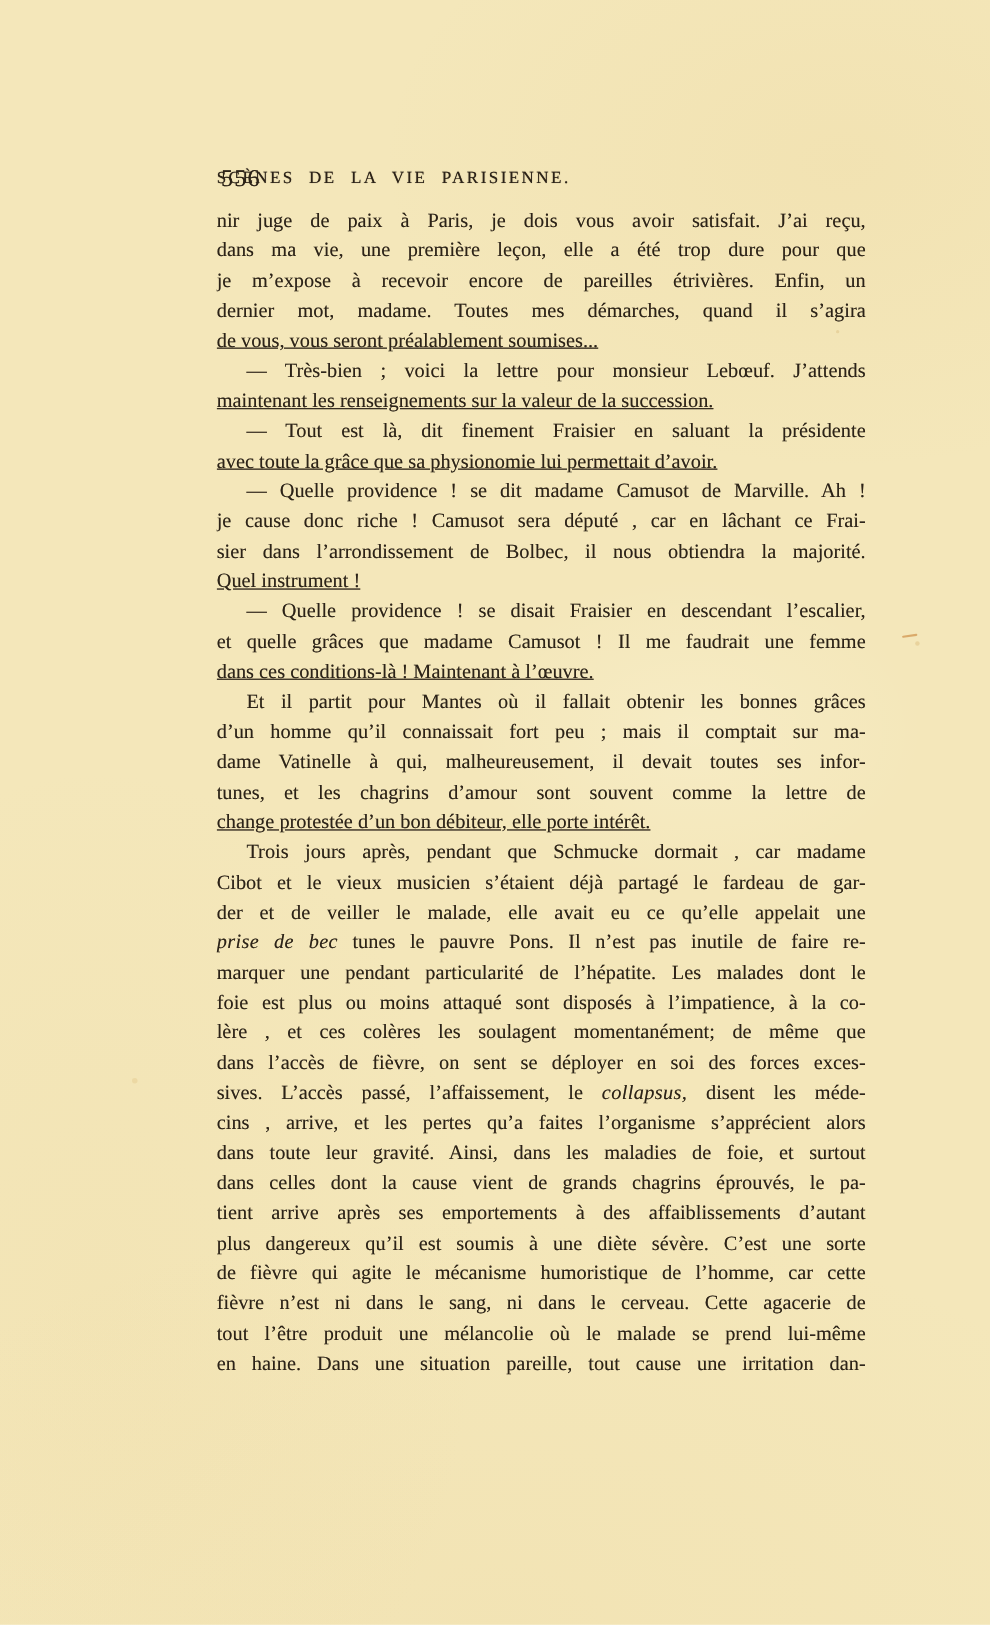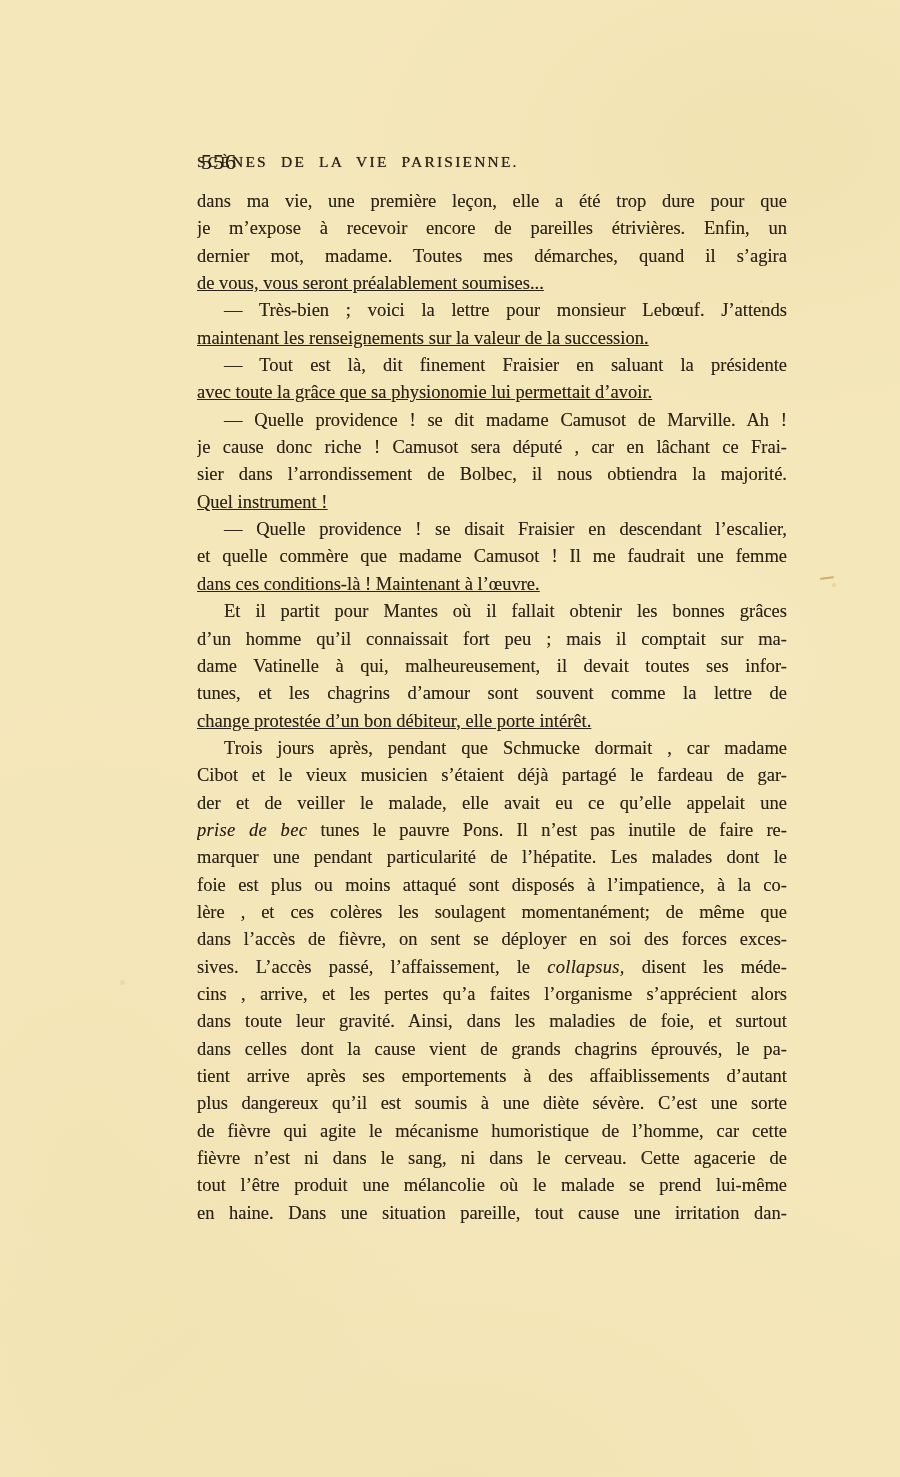--- a/index.html
+++ b/index.html
@@ -103,20 +103,21 @@
   <span class="speck s2"></span>
   <span class="speck s3"></span>
 
   <div class="page-inner">
     <div class="running-head">
       <span class="page-number">556</span>
       <span class="running-title">SCÈNES DE LA VIE PARISIENNE.</span>
     </div>
     <div class="text-block">
         <div class="paragraph">
+          <div class="line"><span>nir juge de paix à Paris, je dois vous avoir satisfait. J’ai reçu,</span></div>
           <div class="line"><span>dans ma vie, une première leçon, elle a été trop dure pour que</span></div>
           <div class="line"><span>je m’expose à recevoir encore de pareilles étrivières. Enfin, un</span></div>
           <div class="line"><span>dernier mot, madame. Toutes mes démarches, quand il s’agira</span></div>
           <div class="line last"><span>de vous, vous seront préalablement soumises...</span></div>
         </div>
         <div class="paragraph">
           <div class="line first"><span>— Très-bien ; voici la lettre pour monsieur Lebœuf. J’attends</span></div>
           <div class="line last"><span>maintenant les renseignements sur la valeur de la succession.</span></div>
         </div>
         <div class="paragraph">
@@ -124,21 +125,21 @@
           <div class="line last"><span>avec toute la grâce que sa physionomie lui permettait d’avoir.</span></div>
         </div>
         <div class="paragraph">
           <div class="line first"><span>— Quelle providence ! se dit madame Camusot de Marville. Ah !</span></div>
           <div class="line"><span>je cause donc riche ! Camusot sera député , car en lâchant ce Frai-</span></div>
           <div class="line"><span>sier dans l’arrondissement de Bolbec, il nous obtiendra la majorité.</span></div>
           <div class="line last"><span>Quel instrument !</span></div>
         </div>
         <div class="paragraph">
           <div class="line first"><span>— Quelle providence ! se disait Fraisier en descendant l’escalier,</span></div>
-          <div class="line"><span>et quelle commère que madame Camusot ! Il me faudrait une femme</span></div>
+          <div class="line"><span>et quelle grâces que madame Camusot ! Il me faudrait une femme</span></div>
           <div class="line last"><span>dans ces conditions-là ! Maintenant à l’œuvre.</span></div>
         </div>
         <div class="paragraph">
           <div class="line first"><span>Et il partit pour Mantes où il fallait obtenir les bonnes grâces</span></div>
           <div class="line"><span>d’un homme qu’il connaissait fort peu ; mais il comptait sur ma-</span></div>
           <div class="line"><span>dame Vatinelle à qui, malheureusement, il devait toutes ses infor-</span></div>
           <div class="line"><span>tunes, et les chagrins d’amour sont souvent comme la lettre de</span></div>
           <div class="line last"><span>change protestée d’un bon débiteur, elle porte intérêt.</span></div>
         </div>
         <div class="paragraph">

